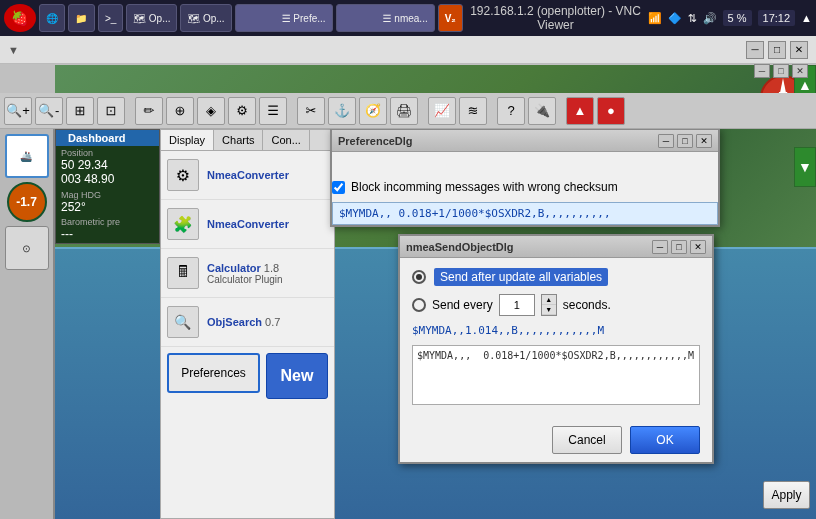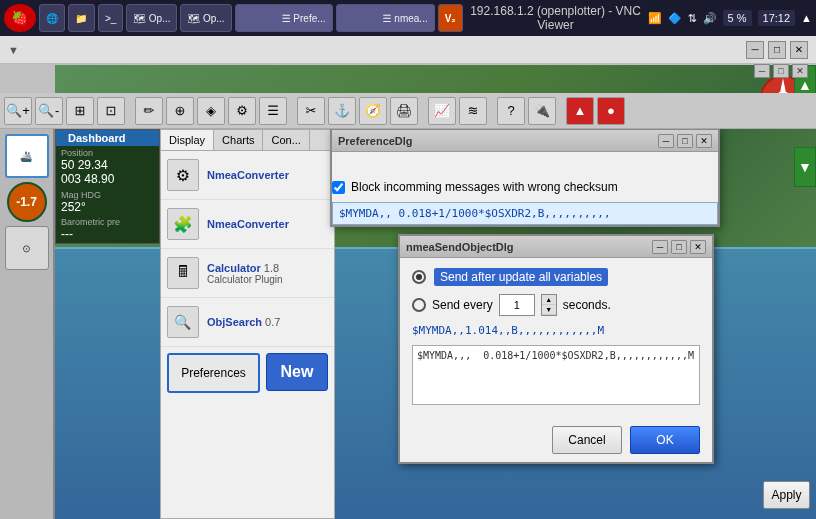--- a/index.html
+++ b/index.html
@@ -478,21 +478,21 @@
   <div class="plugin-item">
     <div class="plugin-icon" style="font-size:14px;">🔍</div>
     <div class="plugin-info">
       <div class="plugin-name"><span>ObjSearch</span> <span style="font-weight:normal;color:#555;">0.7</span></div>
     </div>
   </div>
 
   <div style="padding:6px;">
     <div style="display:flex;gap:6px;">
       <div style="width:93px;height:40px;background:#e8e8e8;border:2px solid #2266cc;border-radius:3px;display:flex;align-items:center;justify-content:center;font-size:12px;cursor:pointer;">Preferences</div>
-      <div style="width:62px;height:38px;background:#3366cc;color:white;font-size:16px;font-weight:bold;border:1px solid #1144aa;border-radius:3px;display:flex;align-items:center;justify-content:center;cursor:pointer;">New</div>
+      <div style="width:62px;height:46px;background:#3366cc;color:white;font-size:16px;font-weight:bold;border:1px solid #1144aa;border-radius:3px;display:flex;align-items:center;justify-content:center;cursor:pointer;">New</div>
     </div>
   </div>
 </div>
 
 <div class="pref-dlg">
   <div class="dlg-titlebar">
     <span class="dlg-title">PreferenceDlg</span>
     <div class="dlg-controls">
       <div class="dlg-ctrl">─</div>
       <div class="dlg-ctrl">□</div>

